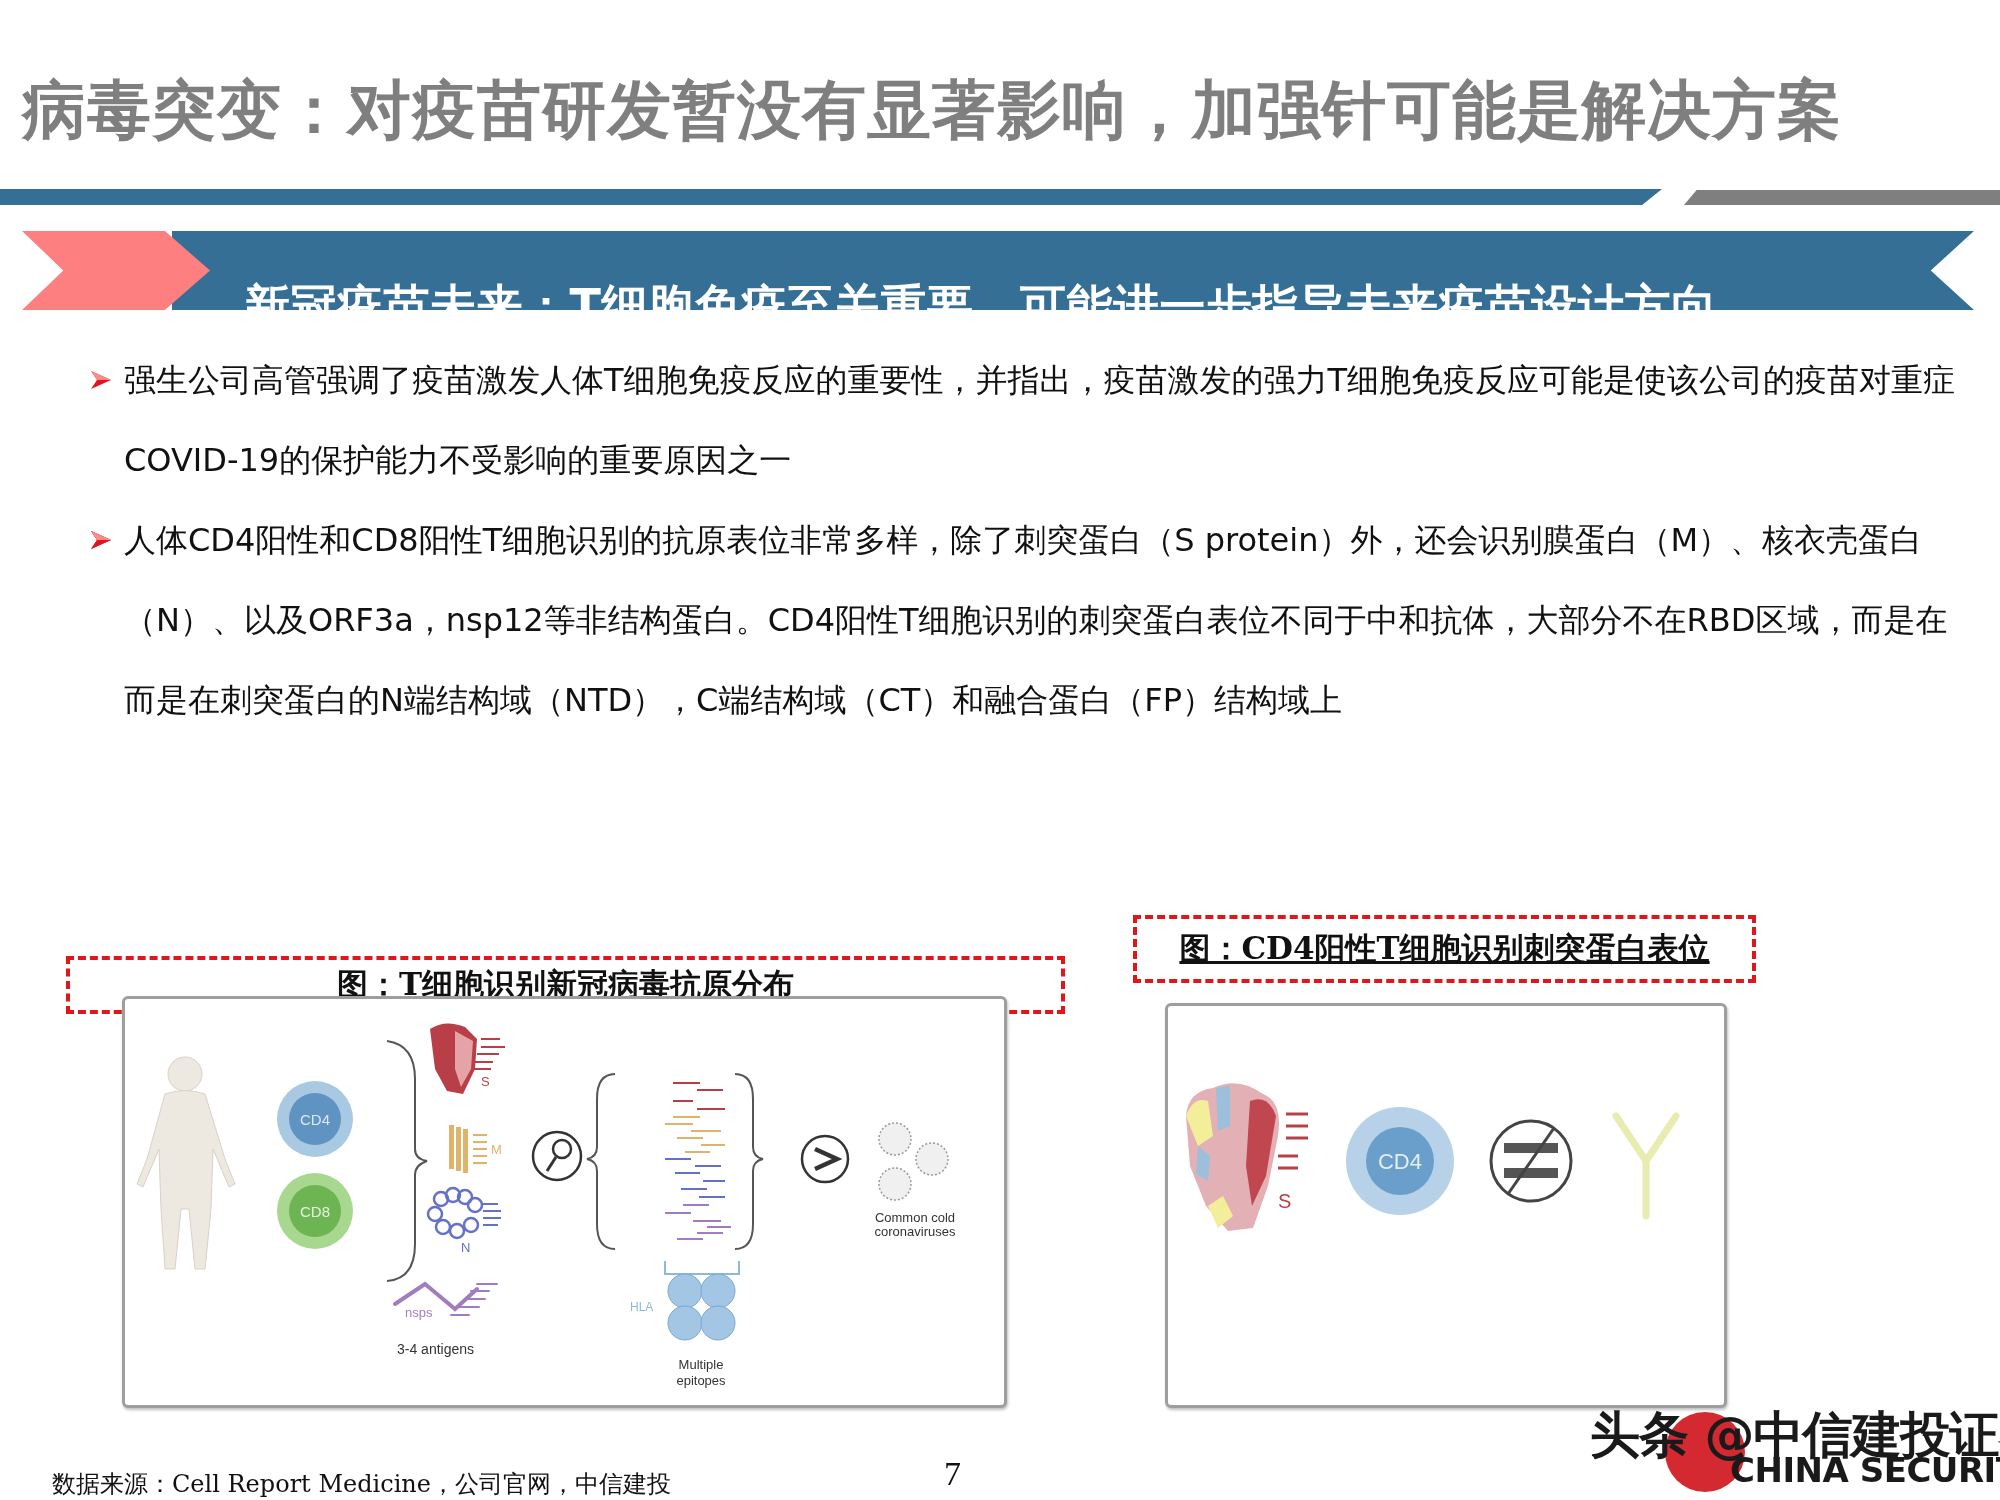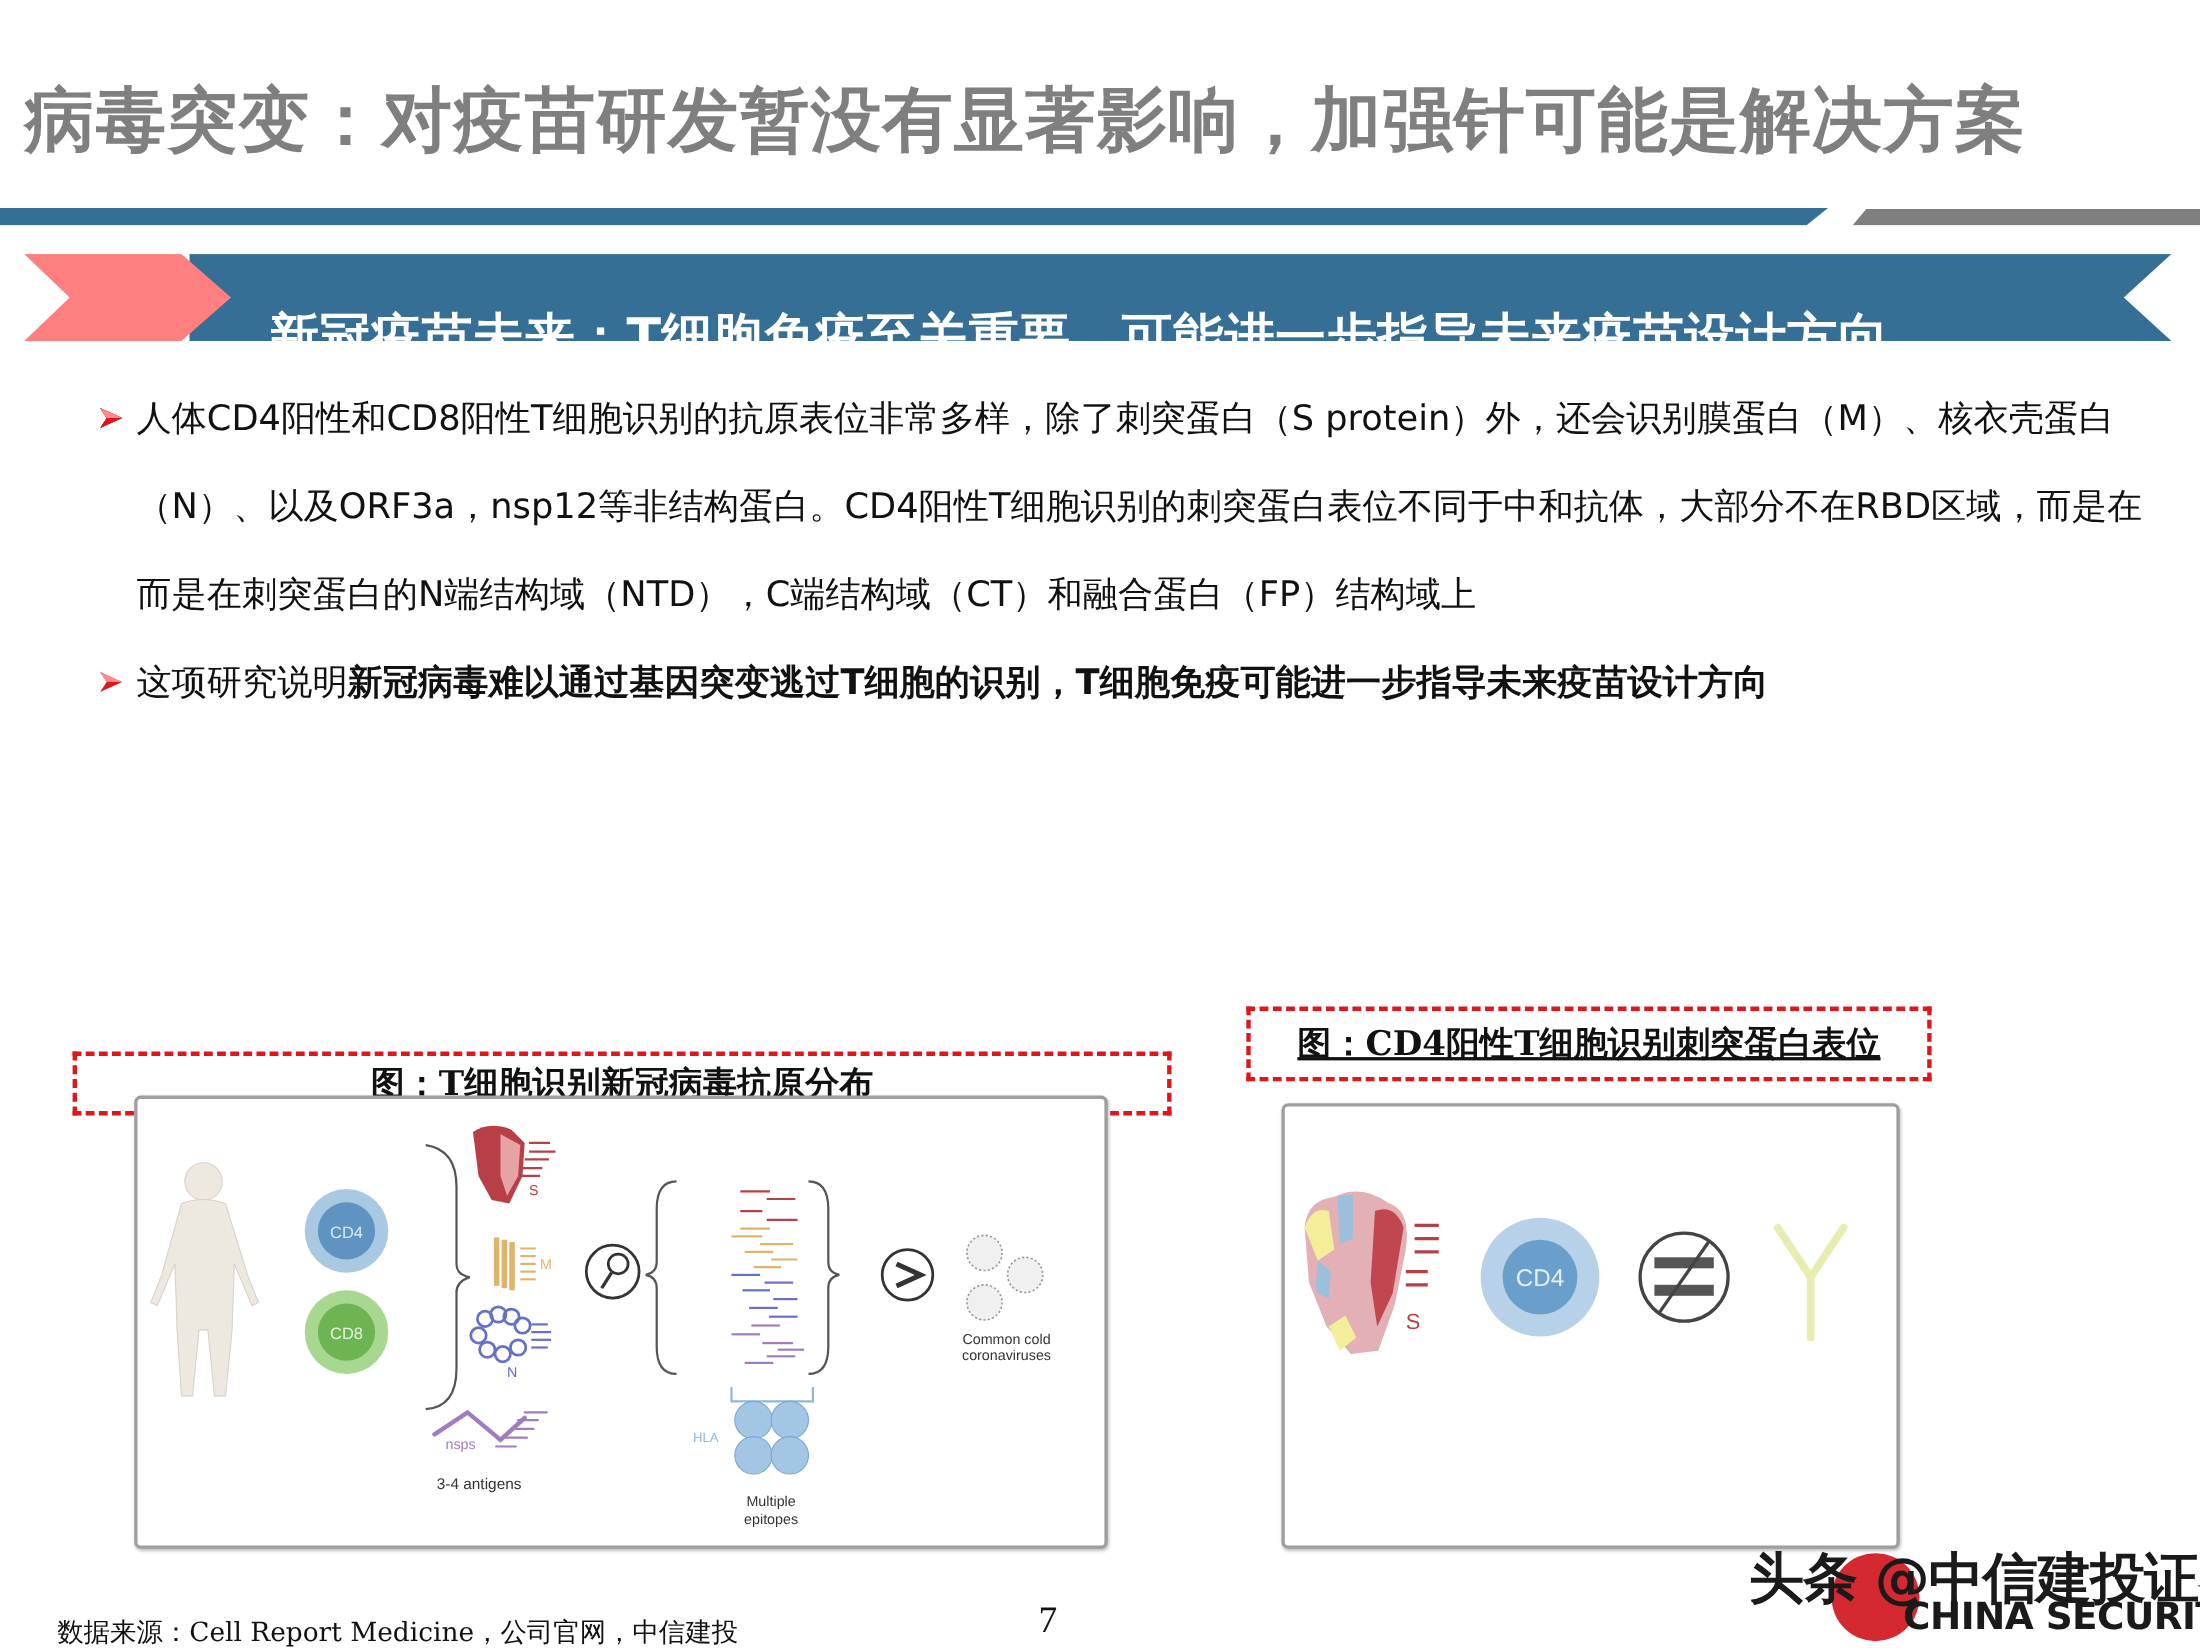--- a/index.html
+++ b/index.html
@@ -91,40 +91,34 @@
   <div class="banner-pink"></div>
   <div class="banner-text">新冠疫苗未来：T细胞免疫至关重要，可能进一步指导未来疫苗设计方向</div>
 </div>
 
 <div class="abs bullets">
   <div class="bullet">
     <svg class="bullet-arrow" viewBox="0 0 22 22">
         <polygon points="1,2 21,11 1,20 7,11" fill="#e0161b"></polygon>
         <polygon points="1,2 21,11 7,11" fill="#ff8c8c"></polygon>
       </svg>
+    <span>强生公司高管强调了疫苗激发人体T细胞免疫反应的重要性，并指出，疫苗激发的强力T细胞免疫反应可能是使该公司的疫苗对重症COVID-19的保护能力不受影响的重要原因之一</span>
   </div>
   <div class="bullet">
     <svg class="bullet-arrow" viewBox="0 0 22 22">
         <polygon points="1,2 21,11 1,20 7,11" fill="#e0161b"></polygon>
         <polygon points="1,2 21,11 7,11" fill="#ff8c8c"></polygon>
       </svg>
   </div>
   <div class="bullet">
     <svg class="bullet-arrow" viewBox="0 0 22 22">
         <polygon points="1,2 21,11 1,20 7,11" fill="#e0161b"></polygon>
         <polygon points="1,2 21,11 7,11" fill="#ff8c8c"></polygon>
       </svg>
     <span>人体CD4阳性和CD8阳性T细胞识别的抗原表位非常多样，除了刺突蛋白（S  protein）外，还会识别膜蛋白（M）、核衣壳蛋白（N）、以及ORF3a，nsp12等非结构蛋白。CD4阳性T细胞识别的刺突蛋白表位不同于中和抗体，大部分不在RBD区域，而是在而是在刺突蛋白的N端结构域（NTD），C端结构域（CT）和融合蛋白（FP）结构域上</span>
-  </div>
-  <div class="bullet">
-    <svg class="bullet-arrow" viewBox="0 0 22 22">
-        <polygon points="1,2 21,11 1,20 7,11" fill="#e0161b"></polygon>
-        <polygon points="1,2 21,11 7,11" fill="#ff8c8c"></polygon>
-      </svg>
-    <span>这项研究说明</span><span class="bold">新冠病毒难以通过基因突变逃过T细胞的识别，T细胞免疫可能进一步指导未来疫苗设计方向</span>
   </div>
 </div>
 
 <div class="abs caption-box caption-left">图：T细胞识别新冠病毒抗原分布</div>
 <div class="abs caption-box caption-right">图：CD4阳性T细胞识别刺突蛋白表位</div>
 
 <div class="abs figure-frame fig-left">
   <svg width="879" height="406" viewBox="0 0 879 406">
 
     <g fill="#ede8e0" stroke="#d8d2c8" stroke-width="1">

